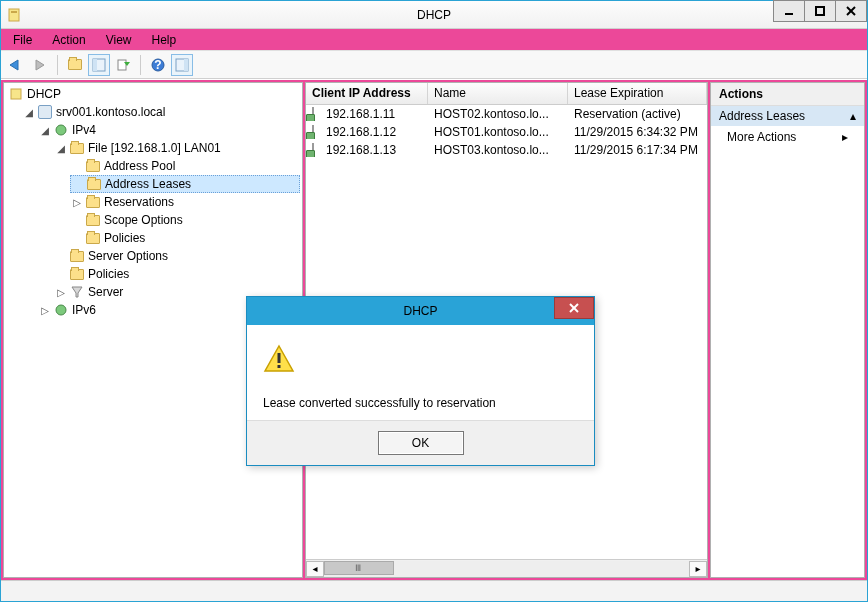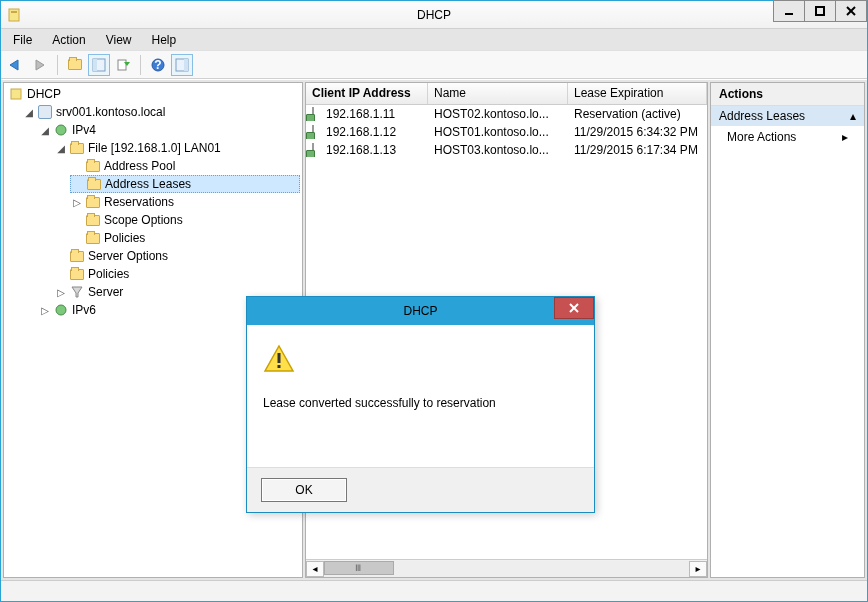--- a/index.html
+++ b/index.html
@@ -1,17 +1,17 @@
 <!DOCTYPE html>
 <html><head>
 <meta charset="utf-8">
 <style>
   * { box-sizing: border-box; font-family: "Segoe UI", Tahoma, sans-serif; font-size: 12px; }
   body { margin: 0; width: 868px; height: 602px; background: #fff; position: relative; overflow: hidden; }
-  .window { border: 1px solid #2aa3d4; width: 868px; height: 602px; background: #e5e5e5; display: flex; flex-direction: column; }
+  .window { border: 1px solid #2aa3d4; width: 868px; height: 602px; background: #ec4899; display: flex; flex-direction: column; }
   .titlebar { height: 28px; background: linear-gradient(#fdfdfd,#f1f1f1); display: flex; align-items: center; position: relative; border-bottom: 1px solid #d0d0d0; }
   .titlebar .app-icon { width: 16px; height: 16px; margin-left: 6px; }
   .titlebar .title { position: absolute; left: 0; right: 0; text-align: center; font-size: 12px; color: #000; pointer-events: none;}
   .win-controls { position: absolute; right: 0; top: -1px; display: flex; }
   .win-btn { width: 32px; height: 22px; border: 1px solid #888; background: #e8e8e8; display: flex; align-items: center; justify-content: center; margin-left: -1px; font-weight: bold; cursor: default;}
   .menubar { height: 22px; display: flex; align-items: center; padding: 0 4px; gap: 4px; border-bottom: 1px solid #e0e0e0;}
   .menubar span { padding: 2px 8px; }
   .toolbar { height: 28px; display: flex; align-items: center; padding: 0 4px; gap: 2px; border-bottom: 1px solid #d0d0d0; background: #f8f8f8;}
   .tbtn { width: 22px; height: 22px; display: flex; align-items: center; justify-content: center; border: 1px solid transparent; }
   .tbtn.framed { border: 1px solid #88bde6; background: #eaf4fb; }
@@ -41,21 +41,21 @@
   .actions-pane .hdr { background: #f0f0f0; font-weight: bold; padding: 4px 8px; border-bottom: 1px solid #ddd;}
   .actions-pane .section { background: #d7e7f5; padding: 3px 8px; display: flex; justify-content: space-between; align-items: center;}
   .actions-pane .item { padding: 4px 16px; display: flex; justify-content: space-between; align-items: center;}
   .statusbar { height: 21px; border-top: 1px solid #ccc; background: #f3f3f3;}
 
   .dialog { position: absolute; left: 245px; top: 216px; width: 349px; border: 1px solid #1a8cc0; background: #fff; box-shadow: 2px 2px 8px rgba(0,0,0,0.2);}
   .dialog .dtitlebar { height: 28px; background: #29a3d7; display: flex; align-items: center; position: relative; }
   .dialog .dtitle { position: absolute; left:0; right:0; text-align:center; color: #000; }
   .dialog .dclose { position: absolute; right: 0; top: 0; width: 40px; height: 22px; background: #c75050; color: #fff; display:flex; align-items:center; justify-content:center; font-weight:bold; border:1px solid #9a3b3b;}
   .dialog .dbody { padding: 18px 16px 10px; display: flex; align-items: flex-start; gap: 12px; min-height: 70px; flex-direction: column;}
-  .dialog .dfooter { background: #f0f0f0; padding: 10px 14px; display: flex; justify-content: flex-start; border-top: 1px solid #ddd; margin-top: 47px;}
+  .dialog .dfooter { background: #f0f0f0; padding: 10px 14px; display: flex; justify-content: center; border-top: 1px solid #ddd;}
   .dialog .okbtn { width: 86px; height: 24px; background: #f4f4f4; border: 1px solid #777; box-shadow: inset 0 0 0 1px #fff; }
 
   .folder-icon { width:14px; height:11px; background:#fce08a; border:1px solid #caa84a; border-radius:1px; position:relative;}
   .folder-icon::before{ content:""; position:absolute; top:-3px; left:0; width:6px; height:3px; background:#fce08a; border:1px solid #caa84a; border-bottom:none;}
   .server-glyph { width:14px; height:14px; background:#dfeaf4; border:1px solid #7aa0c4; border-radius:2px;}
   .lease-glyph { width:14px; height:12px; background:#fff; border:1px solid #9a9a9a; position:relative;}
   .lease-glyph::after { content:""; position:absolute; right:-2px; bottom:-2px; width:7px; height:7px; background:#6fb36f; border:1px solid #3d7d3d; border-radius:1px;}
 </style>
 </head>
 <body>

